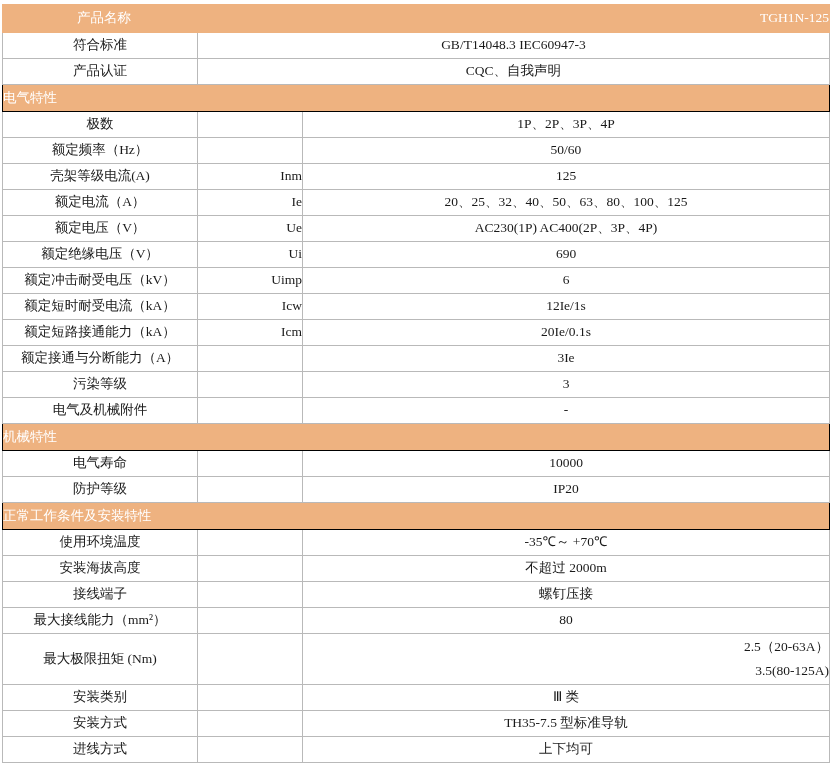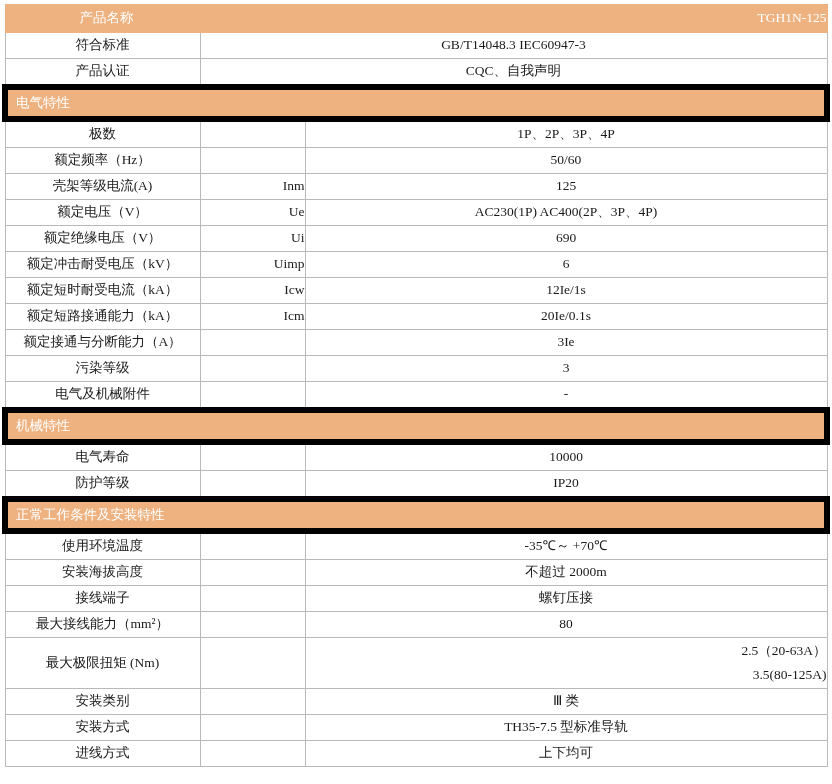--- a/index.html
+++ b/index.html
@@ -50,24 +50,23 @@
     text-align: right;
   }
   .hdr .c-name {
     text-align: center;
     padding-left: 8px;
   }
   
   .band td {
     background: #eeb280;
     color: #ffffff;
-    border: 6px solid #000000;
+    border: 1px solid #000000;
     height: 26px;
     text-align: left;
-    padding-left: 8px;
   }
   .two-line td {
     height: 50px;
   }
   .stack {
     display: flex;
     flex-direction: column;
     align-items: flex-end;
     justify-content: center;
     gap: 7px;
@@ -112,20 +111,25 @@
       <td class="c-name serif">额定频率（Hz）</td>
       <td class="c-sym serif"></td>
       <td class="c-val serif">50/60</td>
     </tr>
     <tr>
       <td class="c-name serif">壳架等级电流(A)</td>
       <td class="c-sym serif">Inm</td>
       <td class="c-val serif">125</td>
     </tr>
     <tr>
+      <td class="c-name serif">额定电流（A）</td>
+      <td class="c-sym serif">Ie</td>
+      <td class="c-val serif">20、25、32、40、50、63、80、100、125</td>
+    </tr>
+    <tr>
       <td class="c-name serif">额定电压（V）</td>
       <td class="c-sym serif">Ue</td>
       <td class="c-val serif">AC230(1P)    AC400(2P、3P、4P)</td>
     </tr>
     <tr>
       <td class="c-name serif">额定绝缘电压（V）</td>
       <td class="c-sym serif">Ui</td>
       <td class="c-val serif">690</td>
     </tr>
     <tr>

